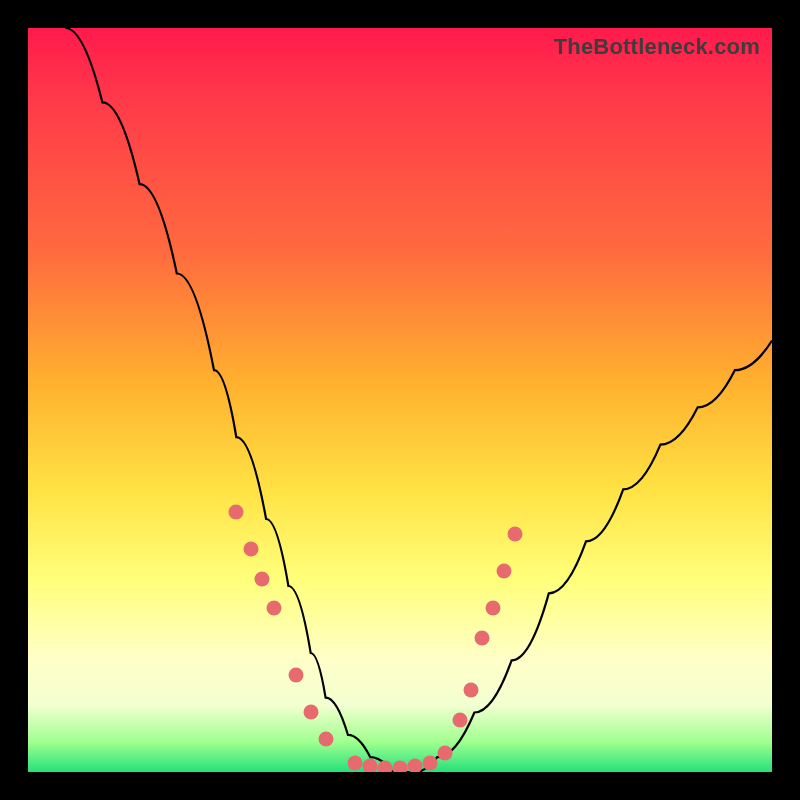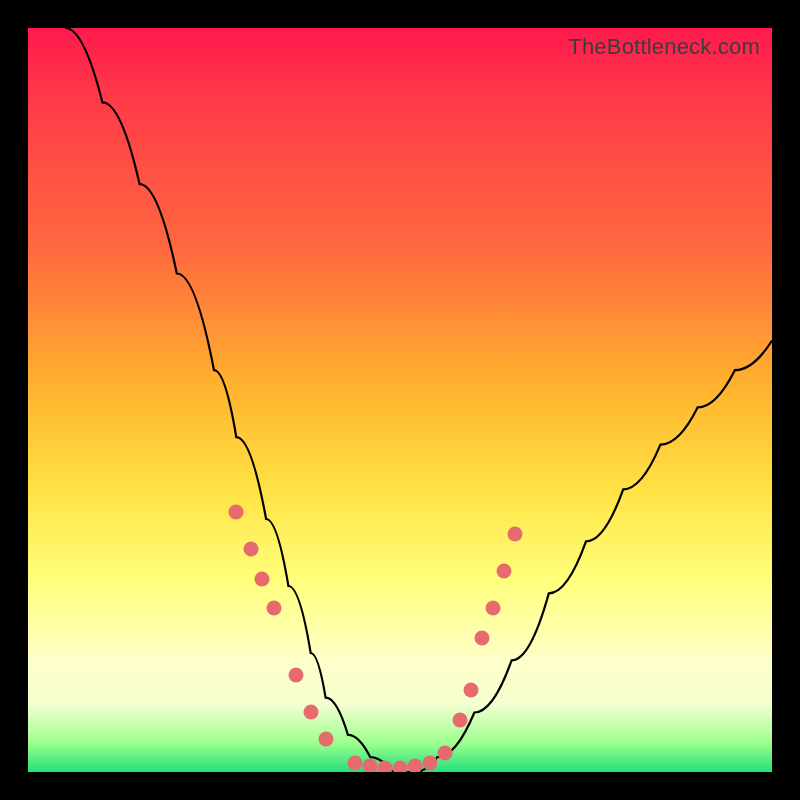--- a/index.html
+++ b/index.html
@@ -40,21 +40,21 @@
       #25e07a 100%
     );
     overflow: hidden;
   }
   .watermark {
     position: absolute;
     top: 6px;
     right: 12px;
     color: #3d3d3d;
     font-size: 22px;
-    font-weight: 400;
+    font-weight: 700;
     letter-spacing: 0.2px;
     z-index: 5;
   }
   svg.curve {
     position: absolute;
     left: 0;
     top: 0;
     width: 744px;
     height: 744px;
     z-index: 3;

